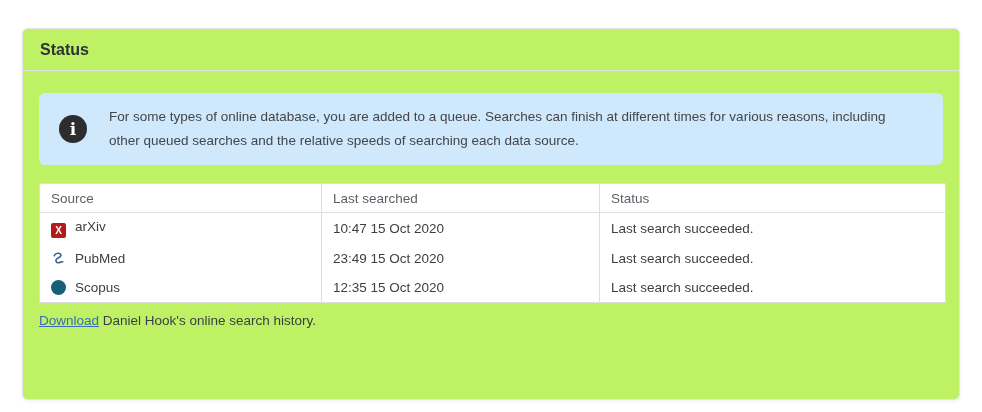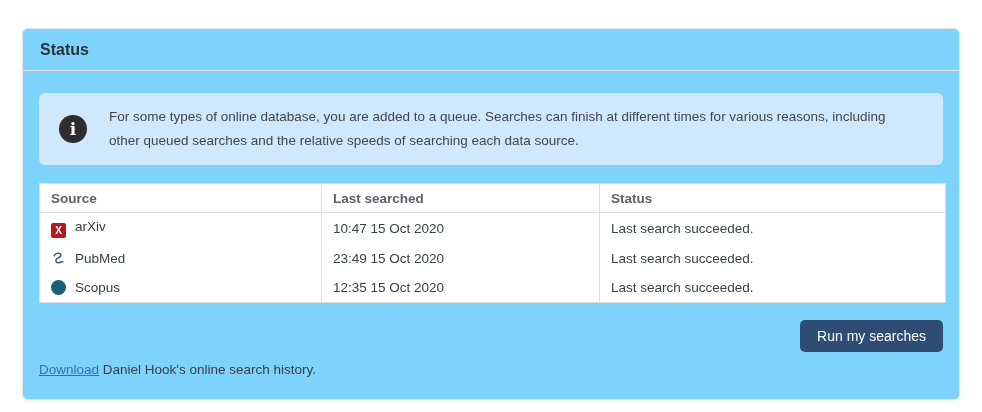--- a/index.html
+++ b/index.html
@@ -7,21 +7,21 @@
   body {
     width:982px; height:412px;
     background:#ffffff;
     font-family:"Liberation Sans", sans-serif;
     position:relative;
     overflow:hidden;
   }
   .card {
     position:absolute; left:22px; top:28px;
     width:938px; height:372px;
-    background:#7dd3fc;
+    background:#bef264;
     border:1px solid #e4e4e6;
     border-radius:6px;
     box-shadow:0 1px 4px rgba(0,0,0,.07);
   }
   .card-header {
     padding:12px 17px 11px;
     border-bottom:1px solid #e2e2e4;
   }
   .card-title {
     font-size:16px; font-weight:bold; color:#2e3238;
@@ -60,21 +60,21 @@
   table.sources th, table.sources td {
     padding:6px 11px;
     border-left:1px solid #dcdee0;
     text-align:left;
     vertical-align:middle;
     height:29px;
   }
   table.sources th:first-child, table.sources td:first-child { border-left:none; }
   table.sources thead th {
     border-bottom:1px solid #dcdee0;
-    font-weight:bold;
+    font-weight:normal;
     color:#5b5f66;
   }
   col.c1 { width:282px; }
   col.c2 { width:278px; }
   col.c3 { width:346px; }
 
   .ic {
     display:inline-block; width:15px; height:15px;
     margin-right:9px; vertical-align:-3px;
   }
@@ -147,22 +147,19 @@
             <td>Last search succeeded.</td>
           </tr>
           <tr>
             <td><span class="ic ic-scopus"></span><span>Scopus</span></td>
             <td>12:35 15 Oct 2020</td>
             <td>Last search succeeded.</td>
           </tr>
         </tbody>
     </table>
 
-    <div class="actions">
-      <button class="btn-primary">Run my searches</button>
-    </div>
 
     <p class="download-line">
       <a href="#">Download</a><span> Daniel Hook's online search history.</span>
     </p>
 
   </div>
 </div>
 
 </body></html>

